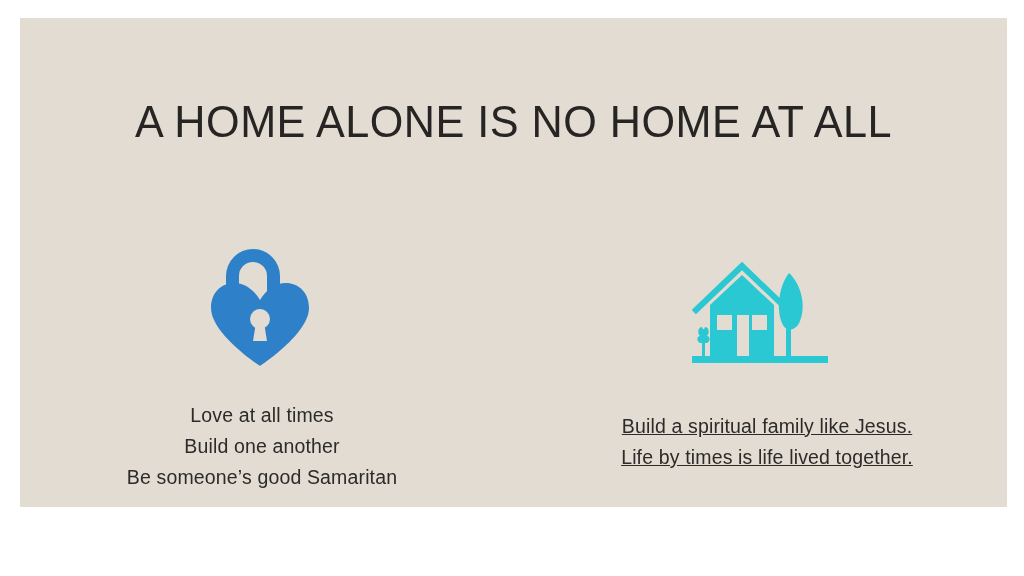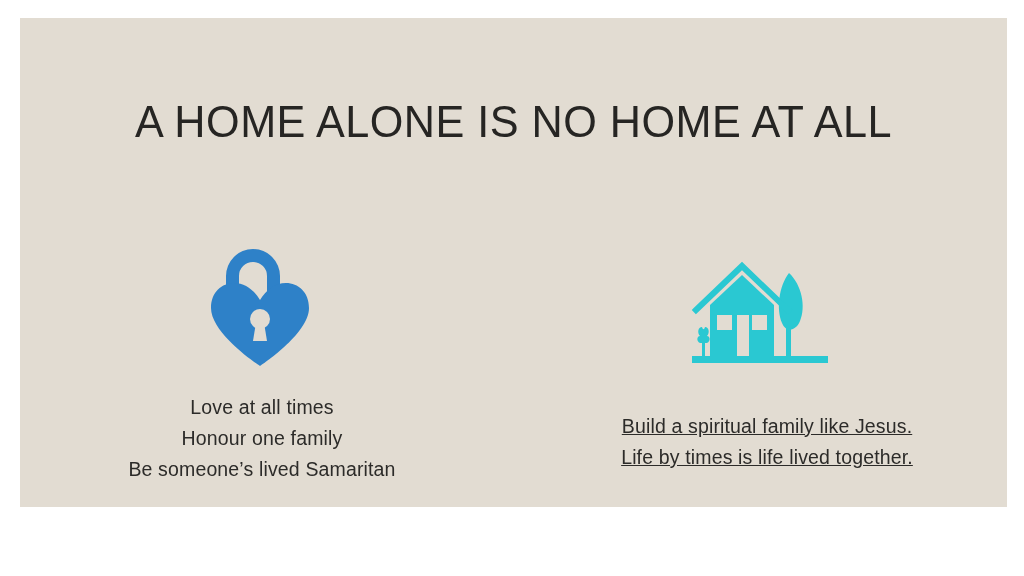--- a/index.html
+++ b/index.html
@@ -61,21 +61,21 @@
     text-align: center;
     font-family: "Liberation Sans", sans-serif;
     font-size: 19.5px;
     font-weight: 400;
     color: #2c2b29;
     line-height: 31px;
     letter-spacing: 0.15px;
   }
   .body-text .line { display: block; white-space: nowrap; }
 
-  .text-left  { margin-top: 24px; margin-left: 4px; }
+  .text-left  { margin-top: 32px; margin-left: 4px; }
   .text-right { margin-top: 48px; margin-left: 14px; text-decoration: underline; }
 </style>
 </head>
 <body>
 
 <div class="slide">
 
   <div class="slide-title">A HOME ALONE IS NO HOME AT ALL</div>
 
   <div class="col col-left">
@@ -93,22 +93,22 @@
                  C91 41 102 50 102 66
                  C102 92 53 124 53 124 Z" fill="#2e81c8"></path>
 
         <circle cx="53" cy="77" r="10" fill="#e2dcd2"></circle>
         <path d="M48.6 83 L57.4 83 L60 99 L46 99 Z" fill="#e2dcd2"></path>
       </svg>
     </div>
 
     <div class="body-text text-left">
       <span class="line">Love at all times</span>
-      <span class="line">Honour one family</span>
-      <span class="line">Be someone’s lived Samaritan</span>
+      <span class="line">Build one another</span>
+      <span class="line">Be someone’s good Samaritan</span>
     </div>
 
   </div>
 
   <div class="col col-right">
 
     <div class="icon-wrap icon-wrap-right">
       <svg width="140" height="102" viewBox="0 0 140 102" xmlns="http://www.w3.org/2000/svg">
 
         <path d="M99 12 C112 24 116 46 110 60 C106 70 96 72 92 62 C86 48 89 25 99 12 Z" fill="#2ac8d2"></path>

